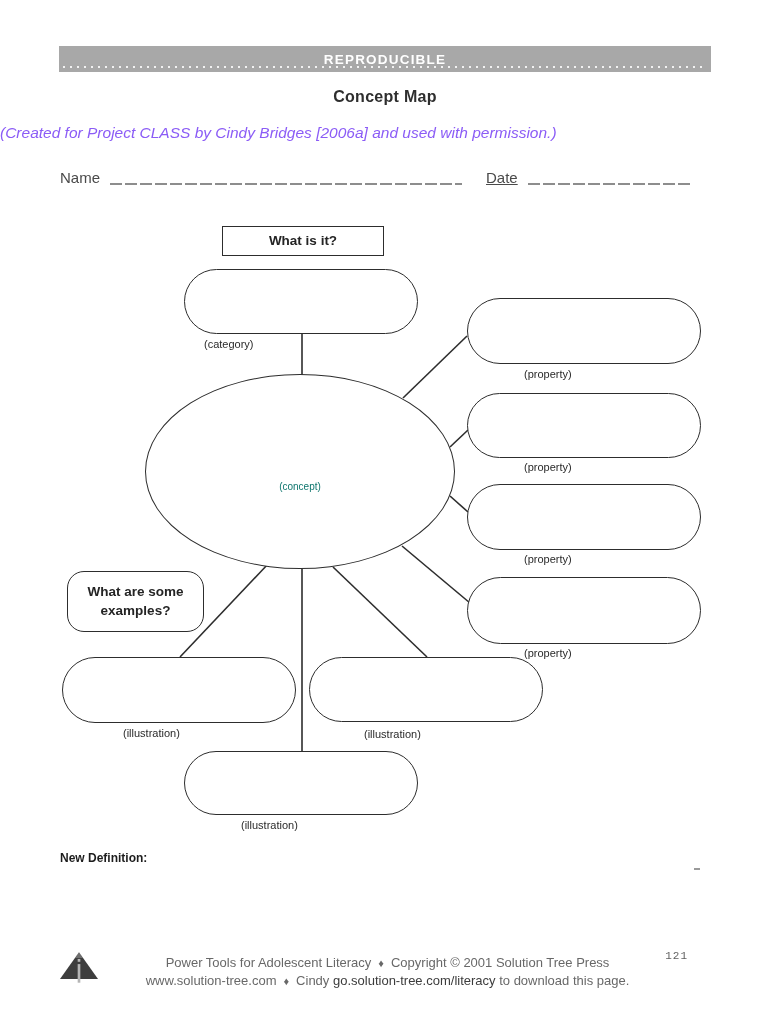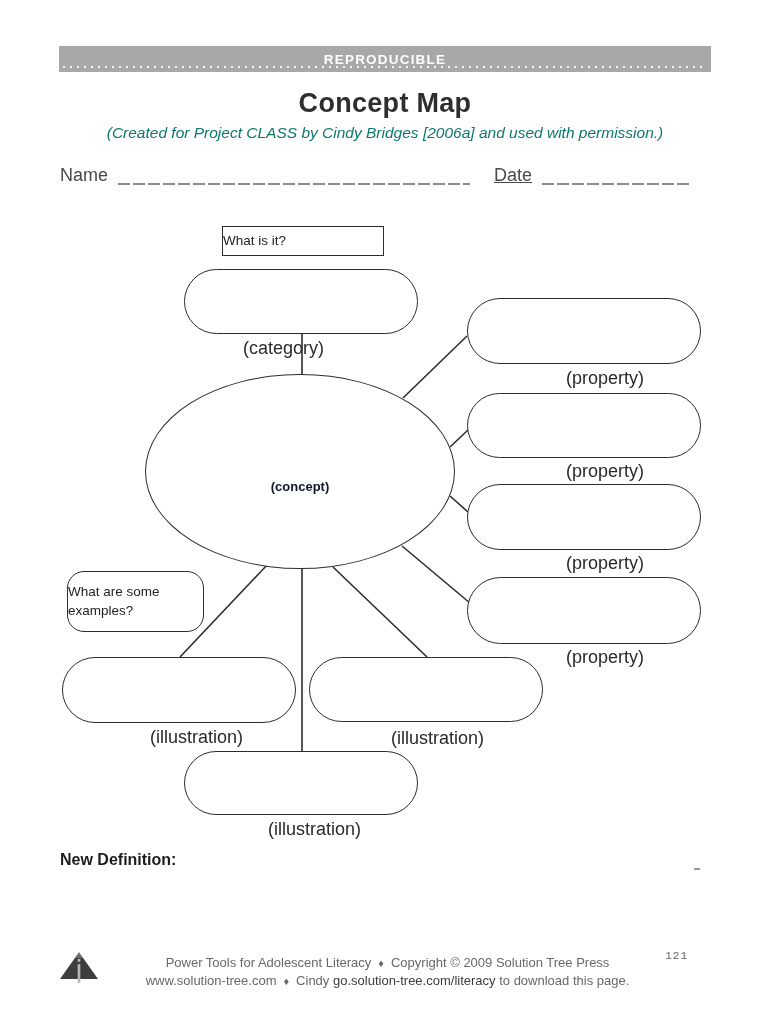--- a/index.html
+++ b/index.html
@@ -18,48 +18,48 @@
   .banner-dots {
     position:absolute; left:4px; right:4px; bottom:4px; height:2px;
     background:repeating-linear-gradient(90deg, rgba(255,255,255,.85) 0 1.6px, transparent 1.6px 7px);
   }
   .banner-text {
     position:relative; color:#ffffff; font-weight:bold; font-size:13.5px;
     letter-spacing:1.2px;
   }
   .page-title {
     position:absolute; left:0; top:88px; width:100%; text-align:center;
-    font-size:27px; font-weight:bold; color:#2e2e2e; letter-spacing:.3px;
+    font-size:16px; font-weight:bold; color:#2e2e2e; letter-spacing:.3px;
   }
   .page-subtitle {
-    position:absolute; left:0; top:124px; width:100%; text-align:center;
-    font-size:15.5px; font-style:italic; color:#0f766e;
+    position:absolute; left:0; top:124px; width:100%; text-align:left;
+    font-size:15.5px; font-style:italic; color:#8b5cf6;
   }
 
   
   .name-row {
     position:absolute; left:60px; right:78px; top:164px; height:22px;
-    display:flex; align-items:flex-end; font-size:18px; color:#4a4a4a;
+    display:flex; align-items:flex-end; font-size:15px; color:#4a4a4a;
   }
   .blank-line {
     height:18px; align-self:flex-end; position:relative;
   }
   .blank-line::after{
     content:""; position:absolute; left:0; right:0; bottom:1px; height:1.6px;
     background:repeating-linear-gradient(90deg,#8d8d8d 0 12px, transparent 12px 15px);
   }
   .name-line { width:352px; margin-left:10px; }
   .date-label { margin-left:24px;text-decoration:underline; }
   .date-line { flex:1; margin-left:10px; }
 
   
   .qbox {
     position:absolute; border:1.6px solid #2d2d2d; background:#fff;
-    display:flex; flex-direction:column; align-items:flex-start; justify-content:center;
-    font-weight:normal; font-size:13.5px; color:#242424; line-height:1.35;
+    display:flex; flex-direction:column; align-items:center; justify-content:center;
+    font-weight:bold; font-size:13.5px; color:#242424; line-height:1.35;
   }
   .qbox-top { left:222px; top:226px; width:162px; height:30px; }
   .qbox-left { left:67px; top:571px; width:137px; height:61px;border-radius:17px; }
 
   .stadium {
     position:absolute; border:1.6px solid #2d2d2d; border-radius:34px; background:#fff;
   }
   .st-category { left:184px; top:269px; width:234px; height:65px; }
   .st-prop1 { left:467px; top:298px; width:234px; height:66px; }
   .st-prop2 { left:467px; top:393px; width:234px; height:65px; }
@@ -72,39 +72,39 @@
   .ellipse {
     position:absolute; left:145px; top:374px; width:310px; height:195px;
     border:1.8px solid #2d2d2d; border-radius:50%; background:#fff;
     display:flex; align-items:center; justify-content:center;
   }
   .ellipse-inner { text-align:center; transform:translateY(11px); }
   .concept-text {
     font-size:18px; font-style:italic; color:#8f8f8f; letter-spacing:1px;
     font-family:"Liberation Sans", sans-serif;
   }
-  .concept-caption { margin-top:8px; font-size:13px; font-weight:700; color:#0f172a; }
+  .concept-caption { margin-top:8px; font-size:10px; font-weight:400; color:#0f766e; }
 
   .shape-label {
-    position:absolute; font-size:18px; color:#2a2a2a; text-align:right; width:120px;
+    position:absolute; font-size:11px; color:#2a2a2a; text-align:left; width:120px;
   }
   .lbl-category { left:204px; top:338px; }
   .lbl-prop1 { left:524px; top:368px; }
   .lbl-prop2 { left:524px; top:461px; }
   .lbl-prop3 { left:524px; top:553px; }
   .lbl-prop4 { left:524px; top:647px; }
   .lbl-ill-left { left:123px; top:727px; }
   .lbl-ill-mid  { left:364px; top:728px; }
   .lbl-ill-bottom { left:241px; top:819px; }
 
   .connector-svg { position:absolute; left:0; top:0; width:770px; height:1024px; pointer-events:none; }
 
   
   .new-def {
-    position:absolute; left:60px; top:851px; font-size:16px; font-weight:bold; color:#1d1d1d;
+    position:absolute; left:60px; top:851px; font-size:12px; font-weight:bold; color:#1d1d1d;
   }
   .stray-dash { position:absolute; left:694px; top:868px; width:6px; height:2px; background:#9a9a9a; }
 
   
   .footer-logo { position:absolute; left:60px; top:951px; width:38px; height:33px; }
   .footer-text {
     position:absolute; left:110px; right:105px; top:954px; text-align:center;
     font-size:13px; color:#686868; line-height:1.35;
   }
   .footer-line1 .book-title { }
@@ -186,21 +186,21 @@
 
   <svg class="footer-logo" viewBox="0 0 40 34">
     <polygon points="20,1 40,29 0,29" fill="#3e3e3e"></polygon>
     <rect x="18.6" y="8" width="2.8" height="25" fill="#b5b5b5"></rect>
     <rect x="14.5" y="11" width="11" height="2.4" fill="#3e3e3e"></rect>
     <polygon points="20,1 24,7 16,7" fill="#ffffff" opacity="0.25"></polygon>
   </svg>
 
   <div class="footer-text">
     <div class="footer-line1">
-      <span class="book-title">Power Tools for Adolescent Literacy</span><span class="footer-sep">♦</span><span>Copyright © 2009 Solution Tree Press</span>
+      <span class="book-title">Power Tools for Adolescent Literacy</span><span class="footer-sep">♦</span><span>Copyright © 2001 Solution Tree Press</span>
     </div>
     <div class="footer-line2">
       <span>www.solution-tree.com</span><span class="footer-sep">♦</span><span>Cindy</span>
       <span class="visit-link">go.solution-tree.com/literacy</span>
       <span>to download this page.</span>
     </div>
   </div>
 
   <div class="page-number">121</div>
 

